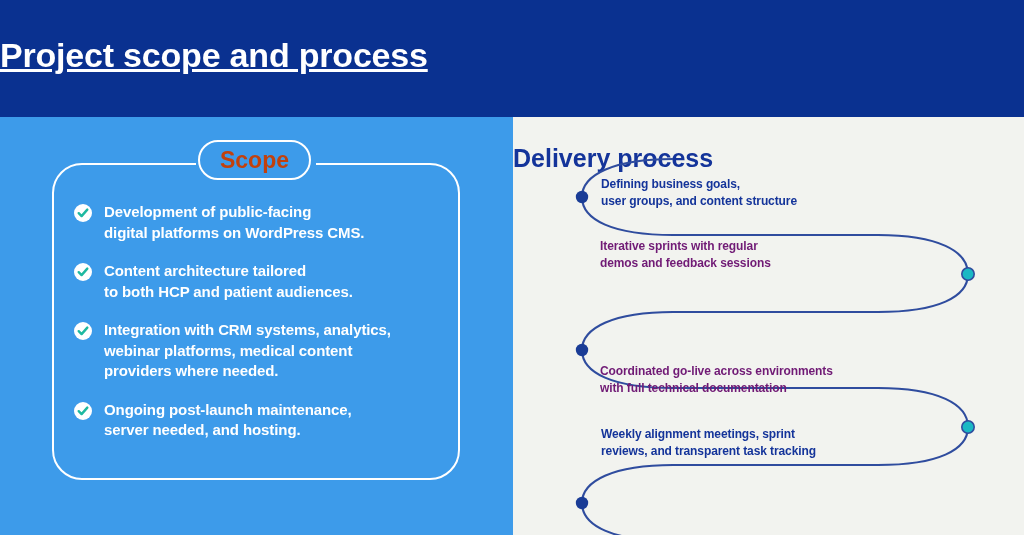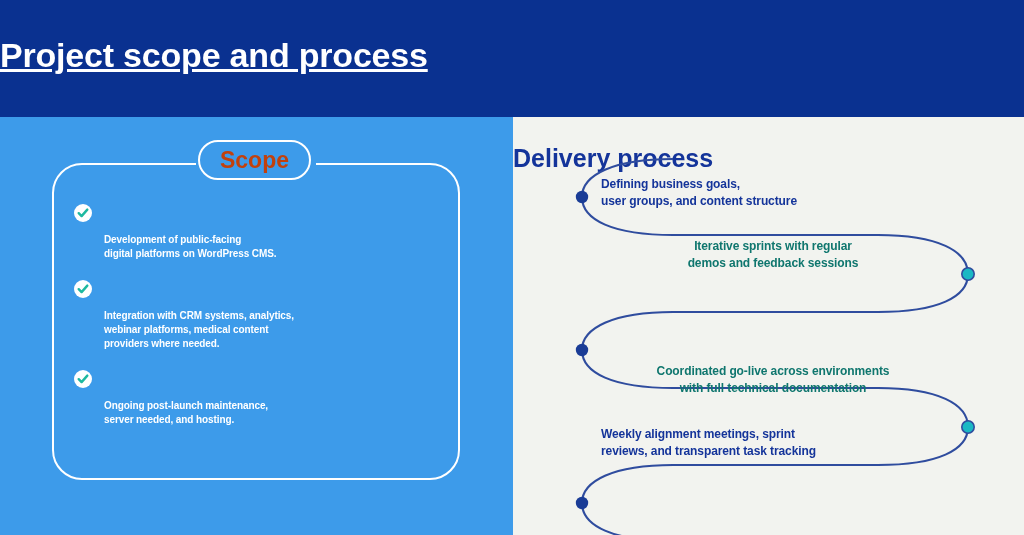--- a/index.html
+++ b/index.html
@@ -105,26 +105,25 @@
   .scope-item:last-child { margin-bottom: 0; }
   .check-icon {
     flex: 0 0 auto;
     width: 18px;
     height: 18px;
     margin-top: 2px;
     margin-right: 12px;
   }
   .scope-text {
     color: #ffffff;
-    font-size: 10px;
+    font-size: 15px;
     font-weight: bold;
     line-height: 1.37;
     white-space: pre-line;
     letter-spacing: -0.1px;
-    margin-top: 31px;
   }
 
   
   .delivery-title {
     position: absolute;
     left: 513px; top: 144px;
     width: 511px;
     text-align: left;
     color: #14349a;
     font-size: 25px;
@@ -136,21 +135,21 @@
   }
   .step-label {
     position: absolute;
     font-size: 12px;
     font-weight: bold;
     line-height: 1.38;
     white-space: pre-line;
     letter-spacing: -0.1px;
   }
   .step-left  { color: #14349a; text-align: left; }
-  .step-right { color: #0f766e; text-align: center; }
+  .step-right { color: #701a75; text-align: left; }
   .s0 { left: 601px; top: 176px; width: 330px; }
   .s1 { left: 600px; top: 238px; width: 346px; }
   .s2 { left: 601px; top: 300px; width: 340px; }
   .s3 { left: 600px; top: 363px; width: 346px; }
   .s4 { left: 601px; top: 426px; width: 340px; }
 </style>
 </head>
 <body>
 
 <div id="slide">
@@ -173,20 +172,30 @@
       <span class="check-icon">
         <svg width="18" height="18" viewBox="0 0 18 18">
           <circle cx="9" cy="9" r="9" fill="#ffffff"></circle>
           <path d="M4.7 9.2 L7.6 12.1 L13.3 5.6" fill="none" stroke="#1eb9a0" stroke-width="2.4" stroke-linecap="round" stroke-linejoin="round"></path>
         </svg>
       </span>
       <span class="scope-text">Development of public-facing
 digital platforms on WordPress CMS.</span>
     </div>
 
+    <div class="scope-item">
+      <span class="check-icon">
+        <svg width="18" height="18" viewBox="0 0 18 18">
+          <circle cx="9" cy="9" r="9" fill="#ffffff"></circle>
+          <path d="M4.7 9.2 L7.6 12.1 L13.3 5.6" fill="none" stroke="#1eb9a0" stroke-width="2.4" stroke-linecap="round" stroke-linejoin="round"></path>
+        </svg>
+      </span>
+      <span class="scope-text">Content architecture tailored
+to both HCP and patient audiences.</span>
+    </div>
 
     <div class="scope-item">
       <span class="check-icon">
         <svg width="18" height="18" viewBox="0 0 18 18">
           <circle cx="9" cy="9" r="9" fill="#ffffff"></circle>
           <path d="M4.7 9.2 L7.6 12.1 L13.3 5.6" fill="none" stroke="#1eb9a0" stroke-width="2.4" stroke-linecap="round" stroke-linejoin="round"></path>
         </svg>
       </span>
       <span class="scope-text">Integration with CRM systems, analytics,
 webinar platforms, medical content

